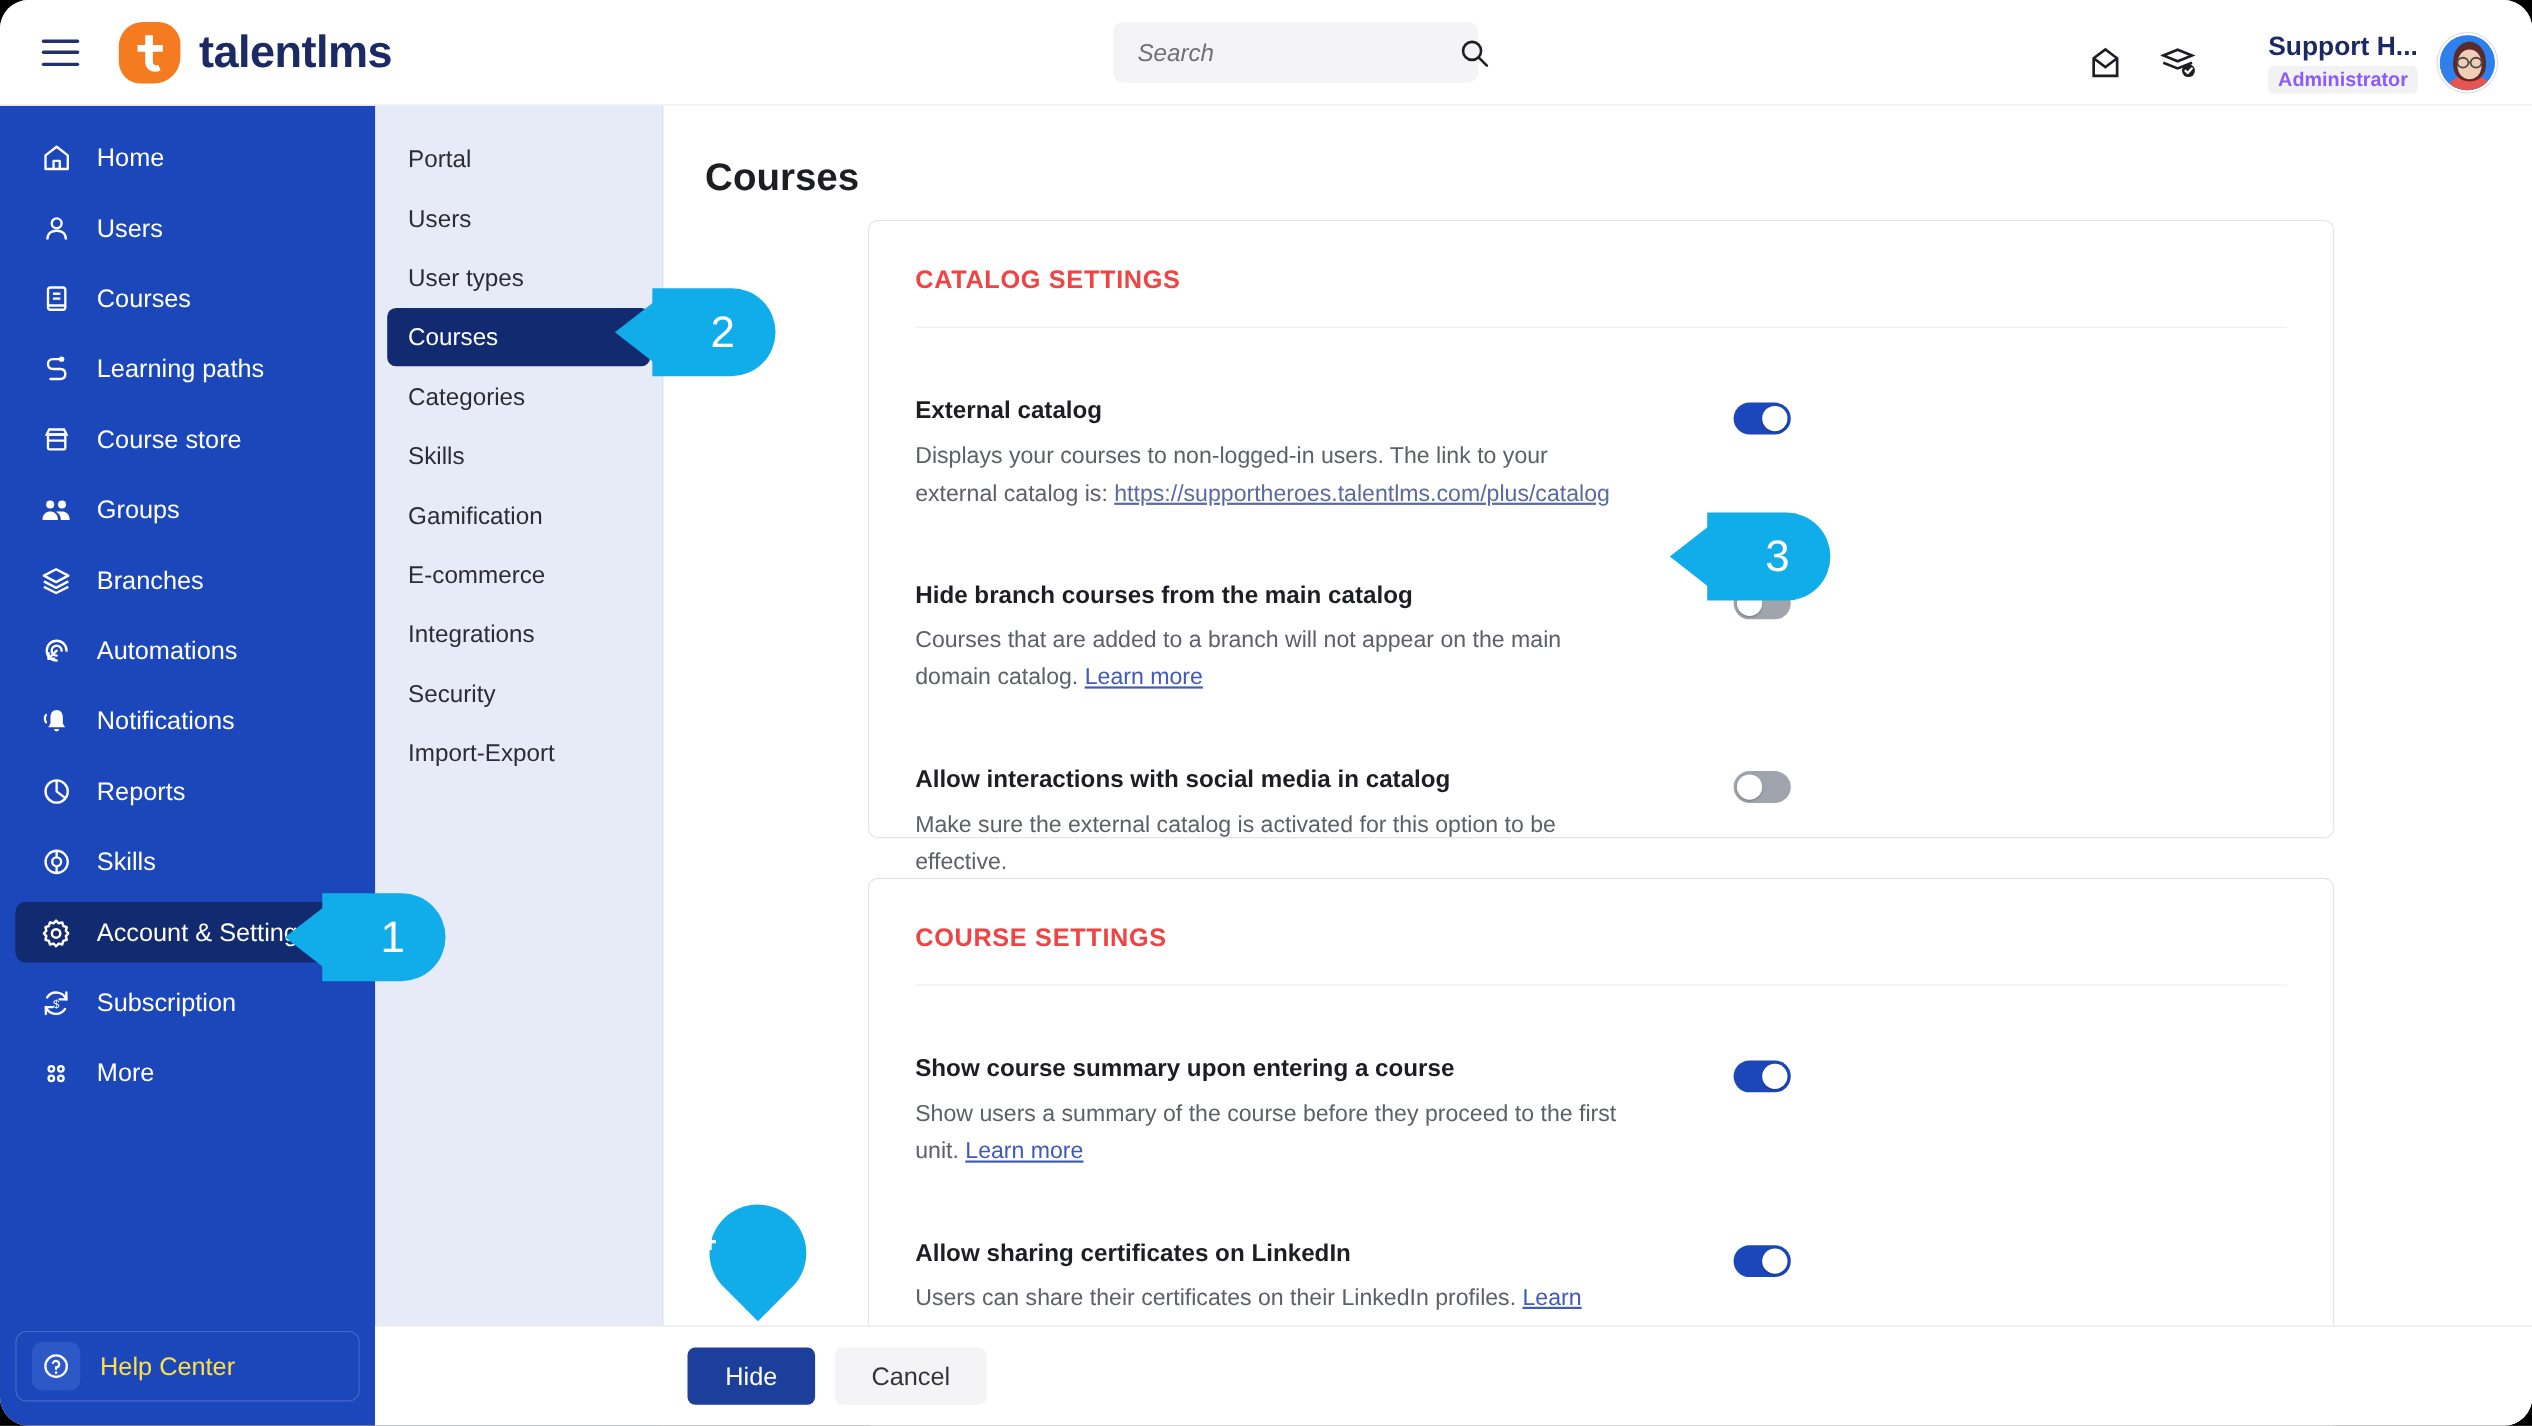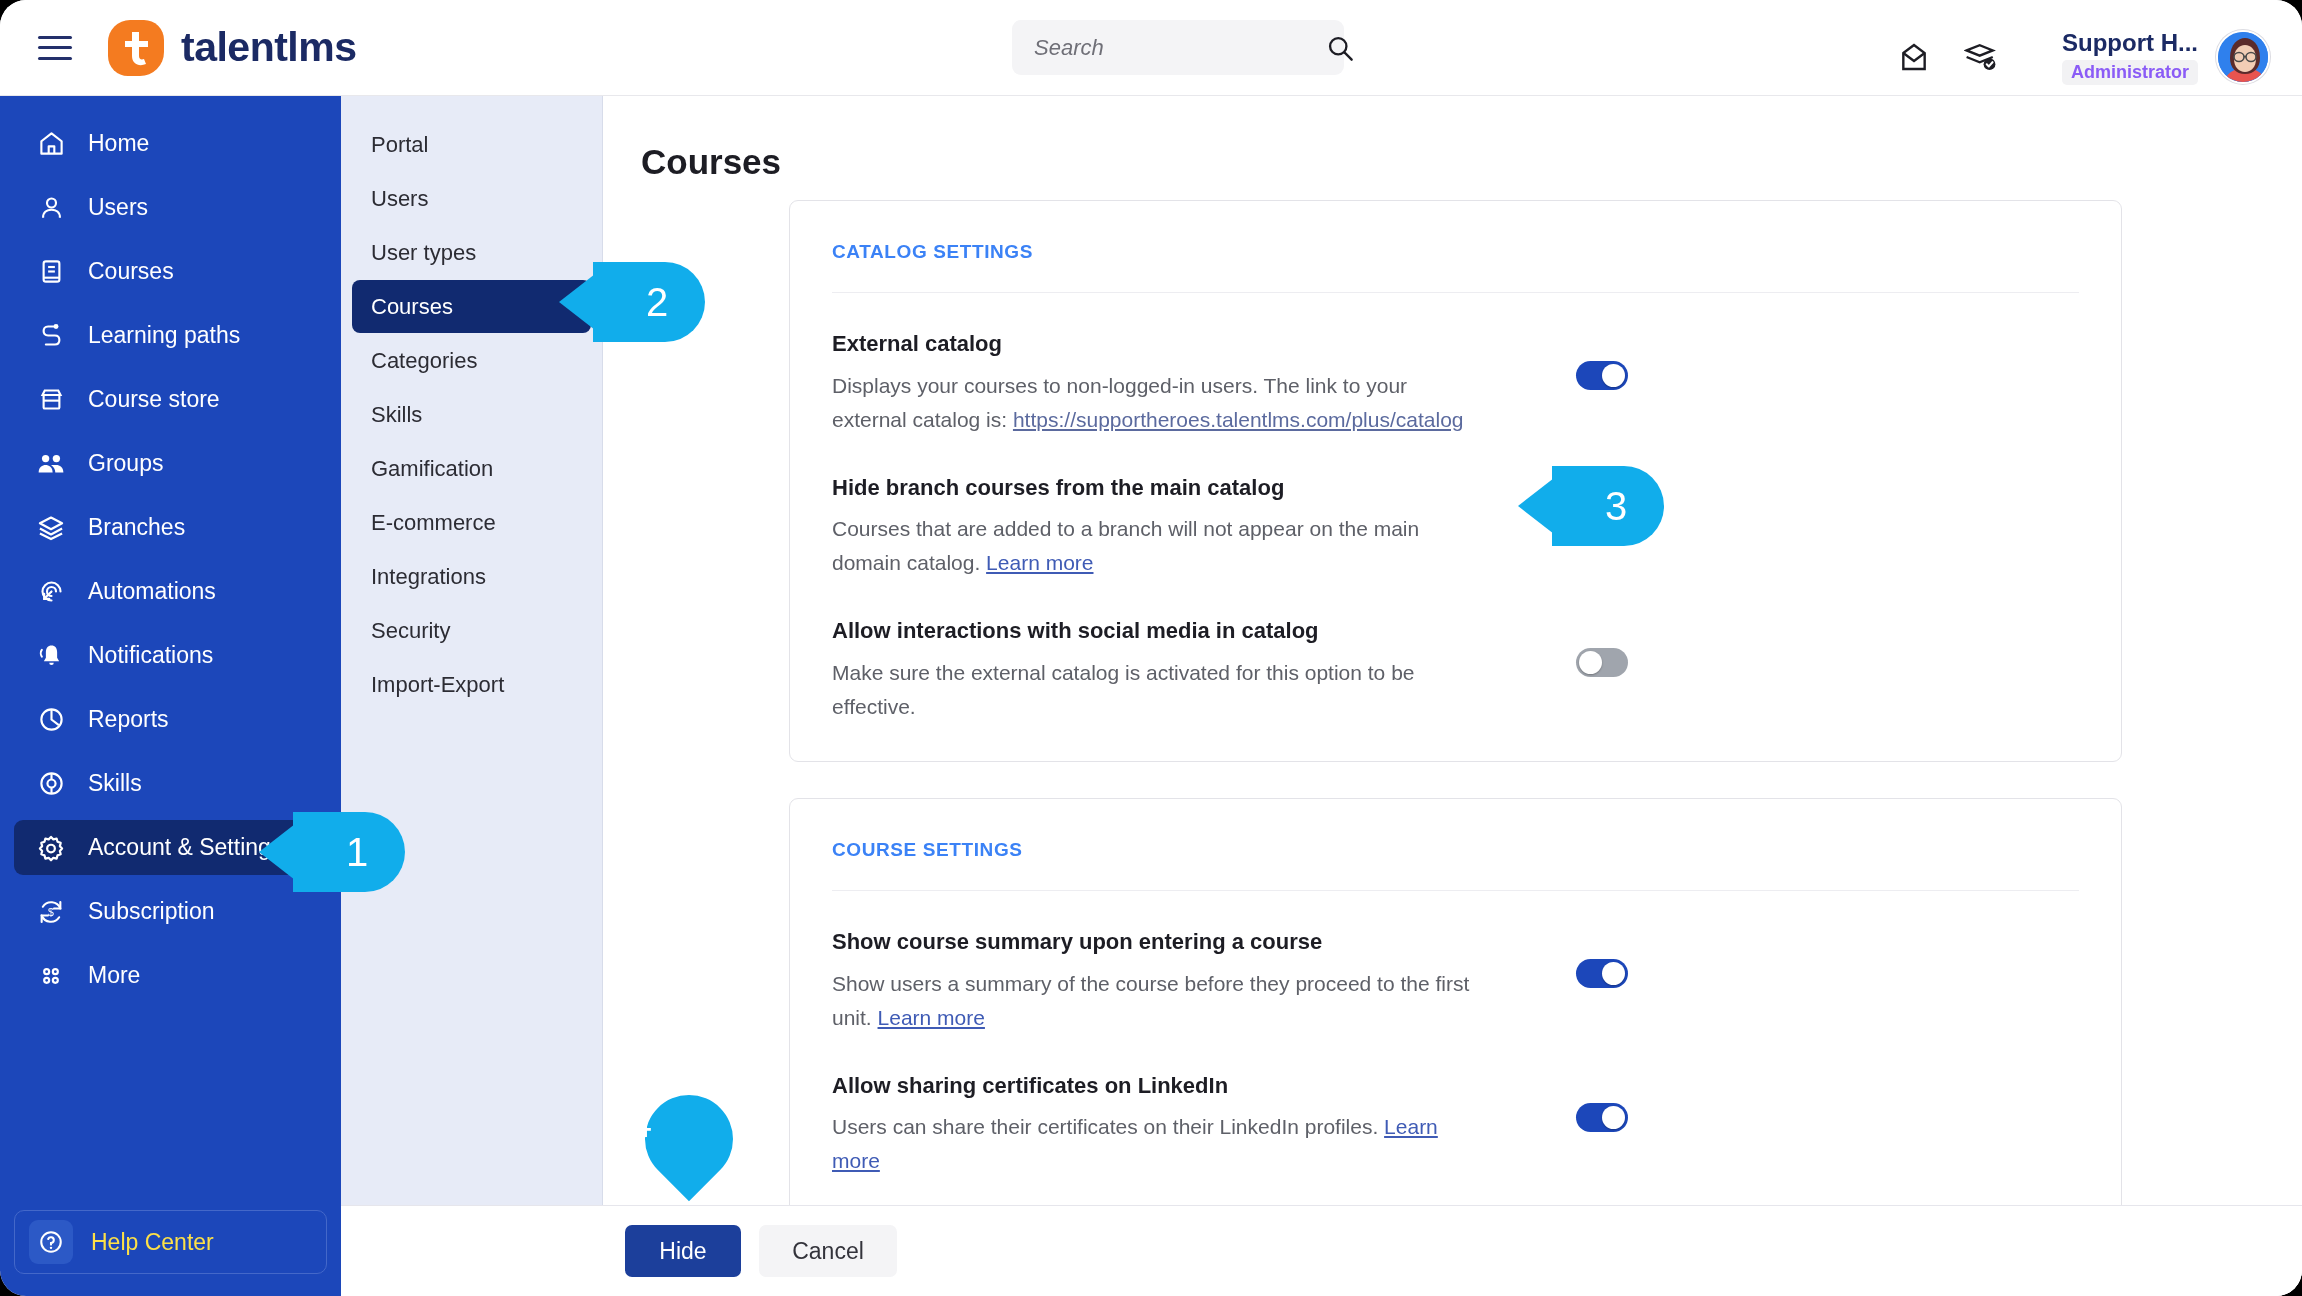--- a/index.html
+++ b/index.html
@@ -129,29 +129,29 @@
   }
 
   .card {
     position: absolute; left: 186px; width: 1333px;
     background: #fff; border: 1px solid #e3e3e8; border-radius: 9px;
   }
   #catalog-card { top: 104px; height: 562px; }
   #course-card  { top: 702px; height: 502px; overflow: hidden; }
 
   .card-title {
-    font-size: 19px; font-weight: 700; color: #3b82f6;
+    font-size: 23px; font-weight: 700; color: #ef4444;
     letter-spacing: 0.6px; padding: 40px 0 0 42px;
   }
   .card-rule { height: 1px; background: #ededf1; margin: 29px 42px 0 42px; }
 
   .setting-row {
     display: flex; align-items: flex-start; padding: 36px 42px 0 42px;
   }
-  .setting-texts { width: 640px; }
+  .setting-texts { width: 640px; margin-top: 24px; }
   .setting-label { font-size: 22px; font-weight: 700; color: #1d1d24; line-height: 1.35; }
   .setting-desc {
     font-size: 21px; color: #5e6068; line-height: 1.62; margin-top: 10px;
   }
   .link { color: #5b6a9e; text-decoration: underline; cursor: pointer; }
   .link-blue { color: #3f5bb5; text-decoration: underline; cursor: pointer; }
 
   .toggle-cell { flex: 1; display: flex; justify-content: flex-start; padding-left: 104px; padding-top: 32px; }
   .toggle {
     width: 52px; height: 29px; border-radius: 16px; position: relative;

